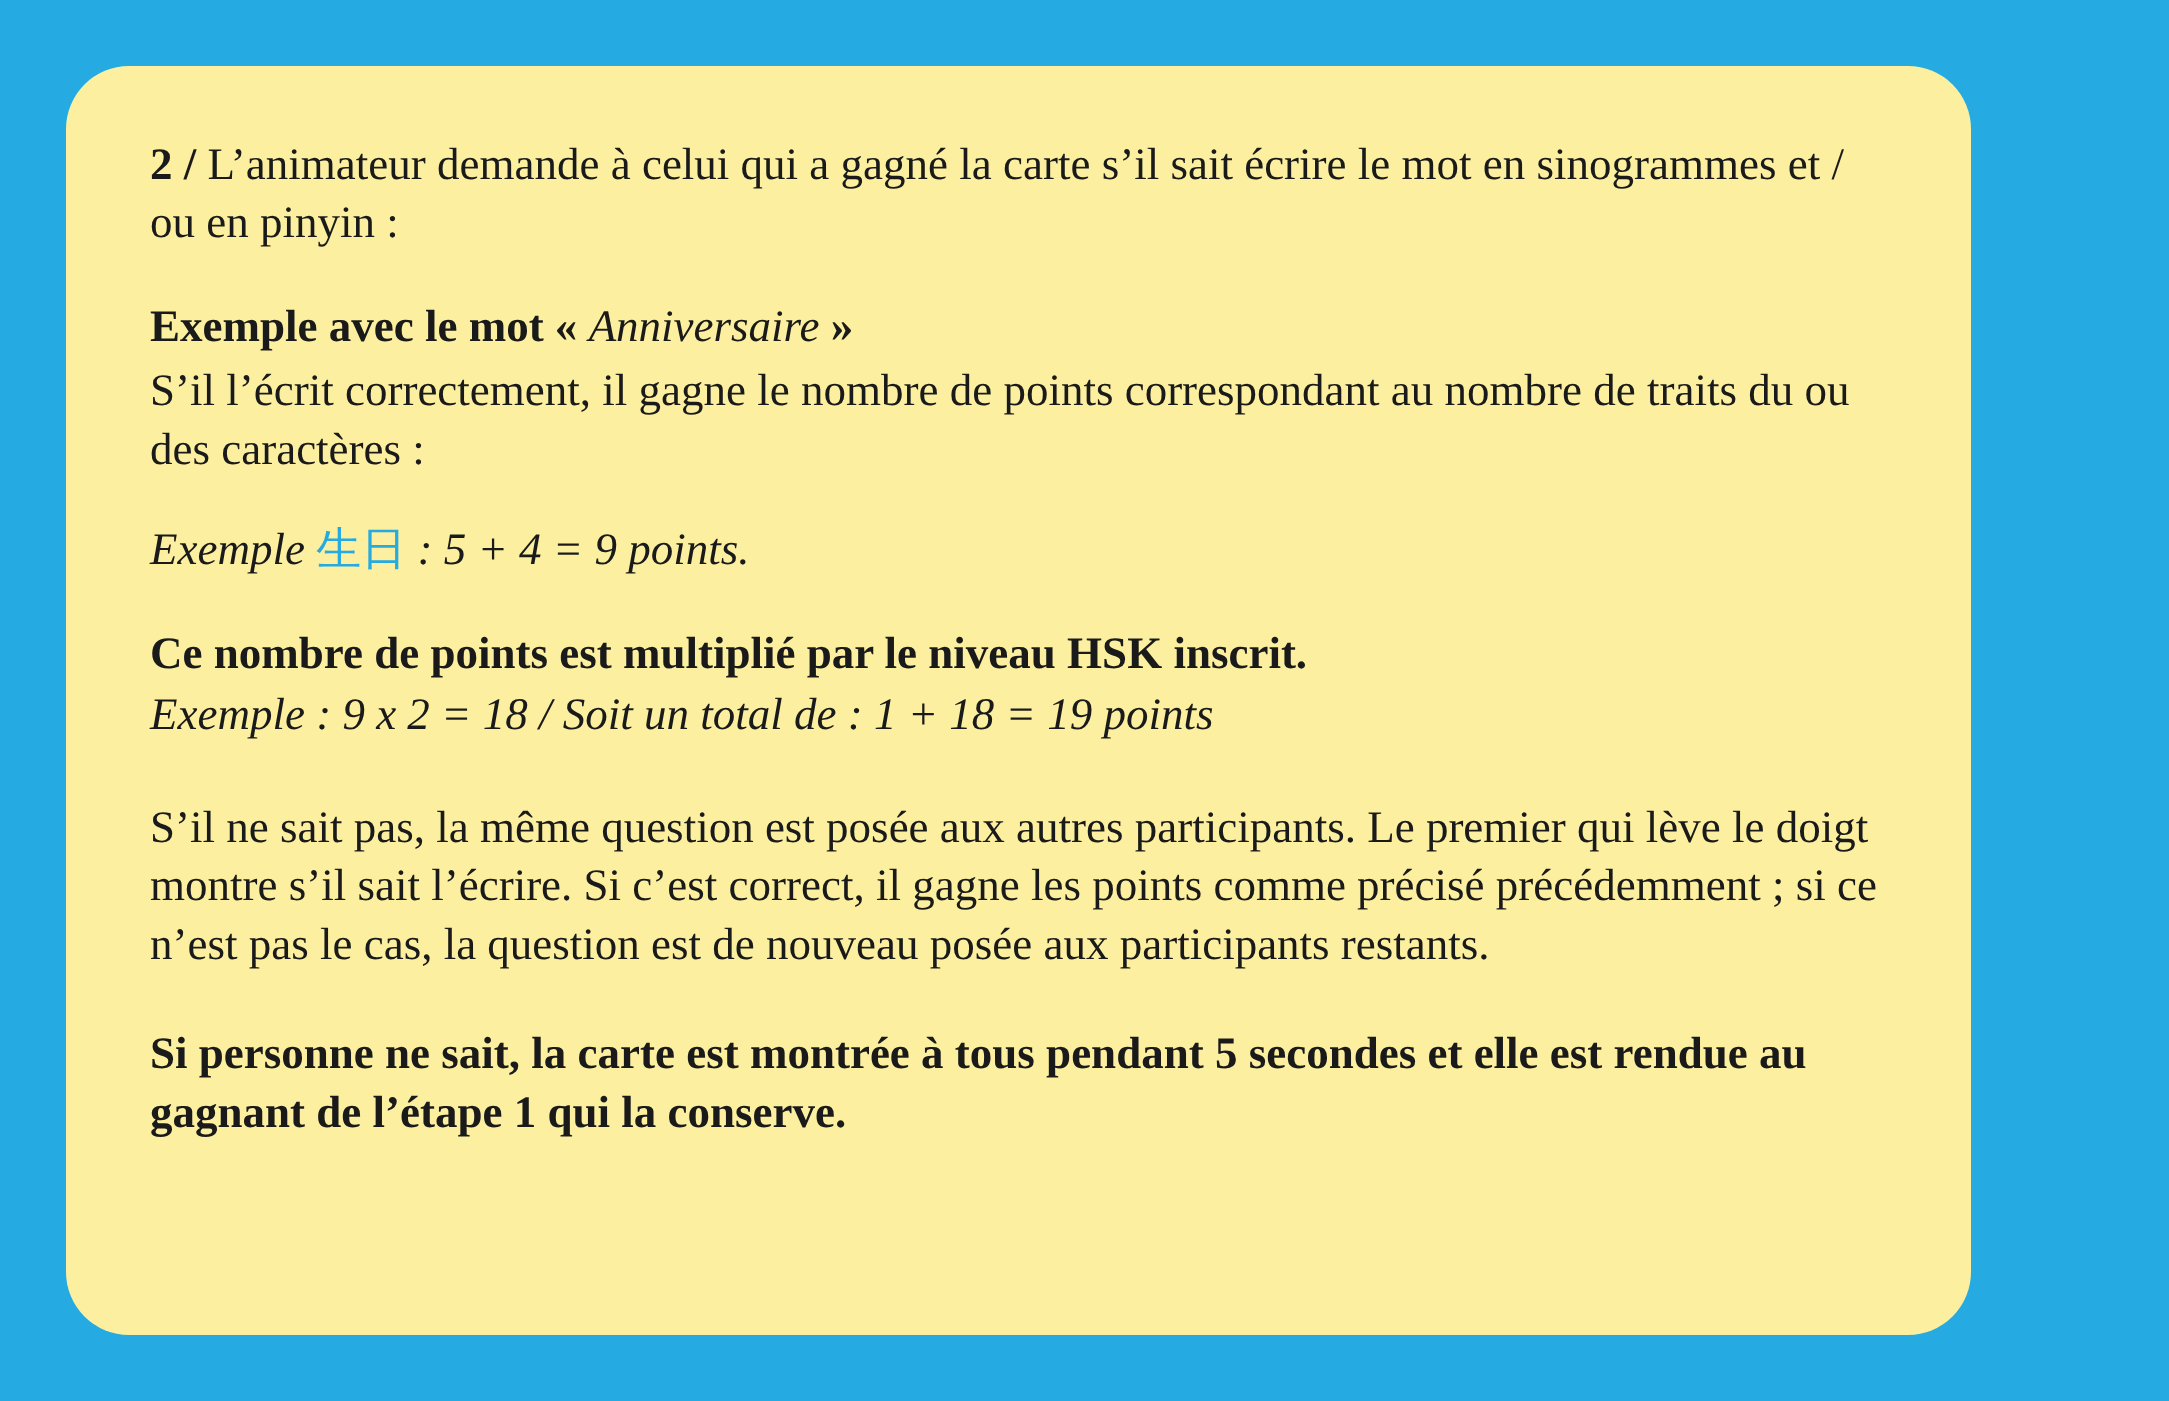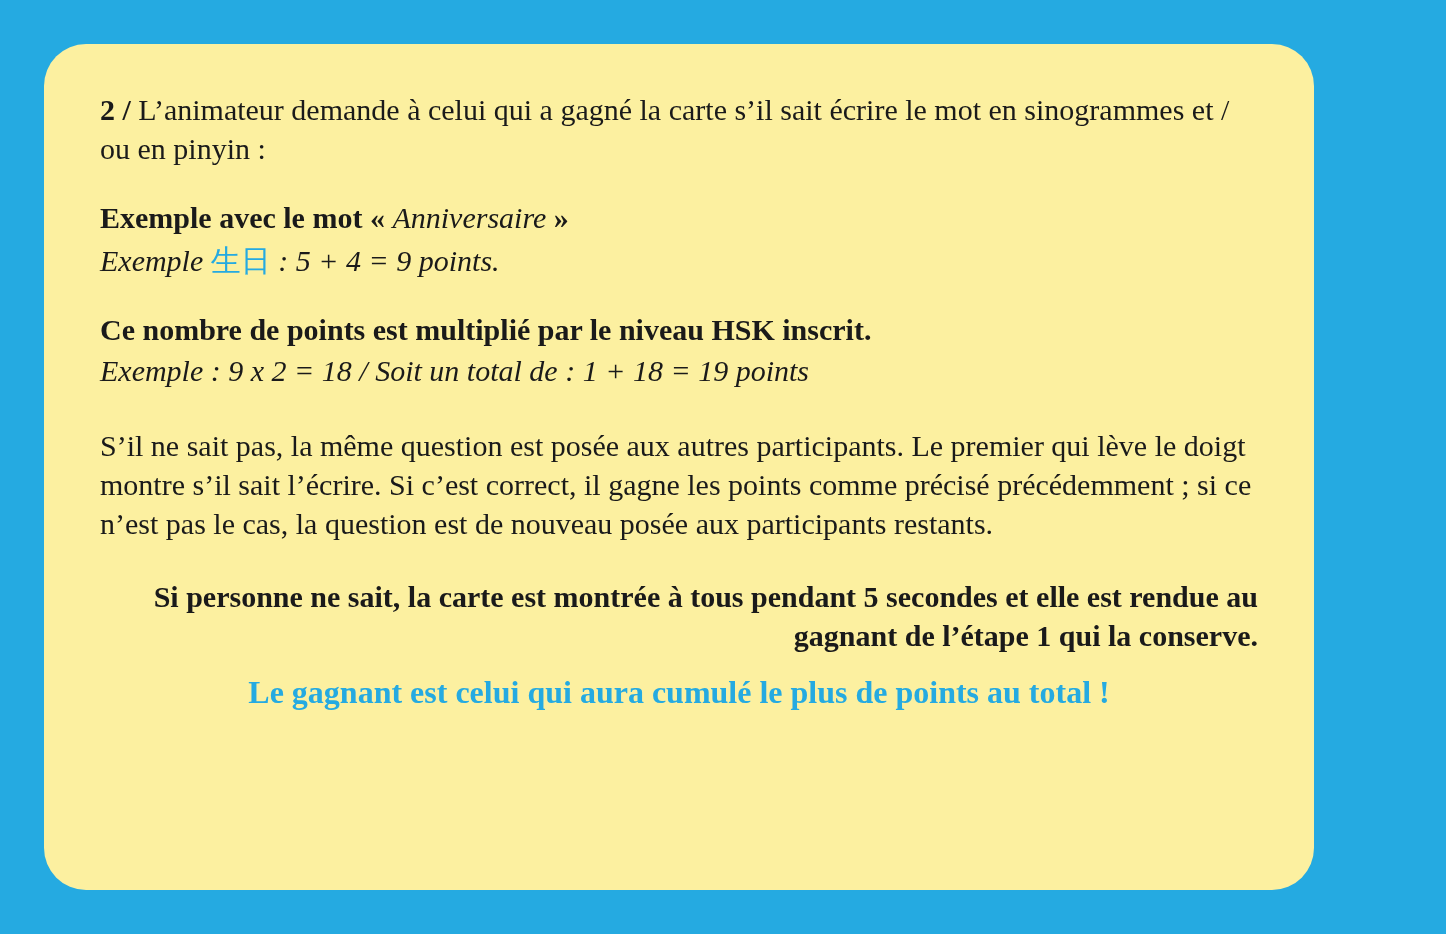--- a/index.html
+++ b/index.html
@@ -44,21 +44,21 @@
     font-style: normal;
     font-weight: normal;
   }
   .block-1 { margin-bottom: 30px; }
   .block-2 { margin-bottom: 4px; }
   .block-3 { margin-bottom: 28px; }
   .block-4 { margin-bottom: 30px; font-size: 30px; }
   .block-5 { margin-bottom: 2px; font-weight: bold; }
   .block-6 { margin-bottom: 36px; }
   .block-7 { margin-bottom: 34px; }
-  .block-8 { margin-bottom: 19px; text-align: right; }
+  .block-8 { margin-bottom: 32px; }
   .closing {
     color: #25AAE1;
     font-size: 32px;
     font-weight: bold;
     text-align: center;
     margin: 0;
     padding: 0 20px;
     font-family: "Liberation Serif", serif;
   }
 </style>
@@ -68,28 +68,28 @@
 <div class="card">
 
   <p class="para block-1">
     <span class="bold">2 /</span><span> L’animateur demande à celui qui a gagné la carte s’il sait écrire le mot en sinogrammes et / ou en pinyin :</span>
   </p>
 
   <p class="para block-2">
     <span class="bold">Exemple avec le mot « </span><span class="bold-italic">Anniversaire</span><span class="bold"> »</span>
   </p>
 
+  <p class="para block-3">S’il l’écrit correctement, il gagne le nombre de points correspondant au nombre de traits du ou des caractères :</p>
 
   <p class="para block-4">
     <span class="bold-italic">Exemple </span><span class="hanzi">生日</span><span class="bold-italic"> : 5 + 4 = 9 points.</span>
   </p>
 
   <p class="para block-5">Ce nombre de points est multiplié par le niveau HSK inscrit.</p>
 
   <p class="para block-6 bold-italic">Exemple : 9 x 2 = 18  / Soit un total de : 1 + 18 = 19 points</p>
 
   <p class="para block-7">S’il ne sait pas, la même question est posée aux autres participants. Le premier qui lève le doigt montre s’il sait l’écrire. Si c’est correct, il gagne les points comme précisé précédemment ; si ce n’est pas le cas, la question est de nouveau posée aux participants restants.</p>
 
   <p class="para block-8 bold">Si personne ne sait, la carte est montrée à tous pendant 5 secondes et elle est rendue au gagnant de l’étape 1 qui la conserve.</p>
 
-  <p class="closing">Le gagnant est celui qui aura cumulé le plus de points  au total !</p>
 
 </div>
 
 </body></html>

